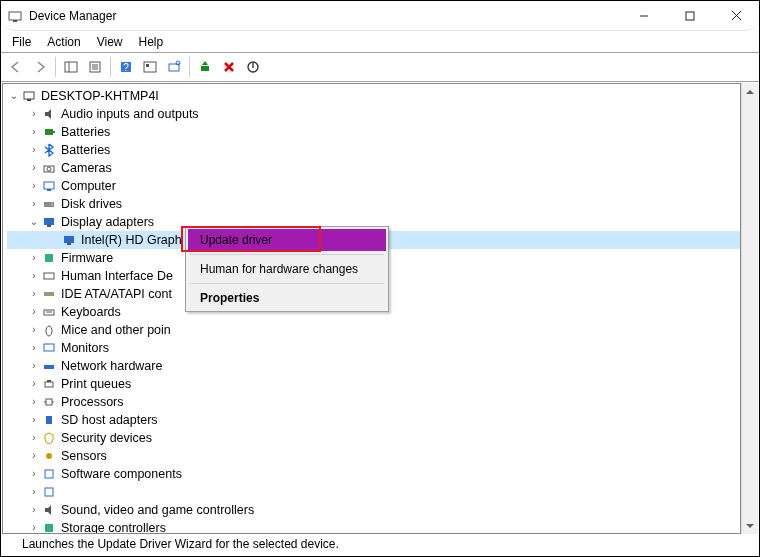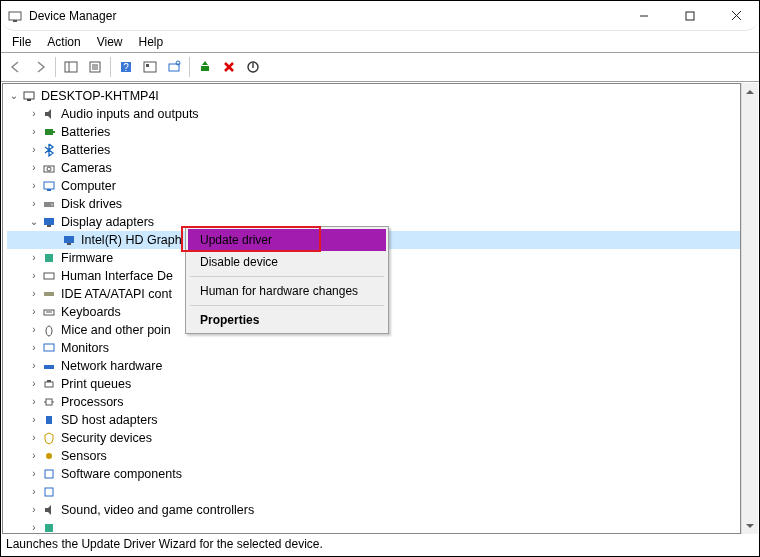--- a/index.html
+++ b/index.html
@@ -26,21 +26,21 @@
   .exp { width:14px; height:14px; display:flex; align-items:center; justify-content:center; color:#555; font-size:10px; }
   .ic { width:16px; height:16px; margin-right:4px; display:flex; align-items:center; justify-content:center; }
   .sel { background:#cce8ff; }
   .scrollbar { width:17px; background:#f0f0f0; border-left:1px solid #ddd; position:relative;}
   .scrollbtn { height:17px; display:flex;align-items:center;justify-content:center;}
   .ctxmenu { position:absolute; left:184px; top:225px; width:204px; background:#f0f0f0; border:1px solid #a0a0a0; box-shadow:2px 2px 2px rgba(0,0,0,0.2); font-size:12px; padding:2px;}
   .ctxitem { padding:4px 12px; }
   .ctxitem.hl { background:#a21caf; }
   .ctxsep { height:1px; background:#d0d0d0; margin:3px 2px; }
   .redbox { position:absolute; border:2px solid #e01b24; }
-  .statusbar { position:absolute; left:1px; right:1px; bottom:1px; height:20px; font-size:12px; padding:2px 4px; background:#fff; }
+  .statusbar { position:absolute; left:17px; right:1px; bottom:1px; height:20px; font-size:12px; padding:2px 4px; background:#fff; }
   .bold { font-weight:600; }
 </style>
 </head>
 <body>
 
 <div class="titlebar">
   <span class="app-icon">
     <svg width="14" height="14" viewBox="0 0 14 14">
         <rect x="1" y="3" width="12" height="8" fill="none" stroke="#555" stroke-width="1"></rect>
         <rect x="5" y="11" width="4" height="2" fill="#555"></rect>
@@ -370,41 +370,41 @@
         </span>
         <span>Sound, video and game controllers</span>
       </div>
     <div class="row indent1">
         <span class="exp">›</span>
         <span class="ic">
           <svg width="14" height="14">
             <rect x="3" y="3" width="8" height="8" fill="#3a8"></rect>
           </svg>
         </span>
+        <span>Storage controllers</span>
       </div>
 
   </div>
   <div class="scrollbar">
     <div class="scrollbtn">
         <svg width="10" height="10">
           <path d="M5 3 L9 7 L1 7 Z" fill="#606060"></path>
         </svg>
       </div>
     <div style="flex:1"></div>
     <div class="scrollbtn" style="position:absolute;bottom:0;width:100%;">
         <svg width="10" height="10">
           <path d="M1 3 L9 3 L5 7 Z" fill="#606060"></path>
         </svg>
       </div>
   </div>
 </div>
 
 <div class="ctxmenu">
   <div class="ctxitem hl">Update driver</div>
-  <div class="ctxitem">Disable device</div>
   <div class="ctxsep"></div>
   <div class="ctxitem">Human for hardware changes</div>
   <div class="ctxsep"></div>
   <div class="ctxitem bold">Properties</div>
 </div>
 
 <div class="redbox" style="left:180px; top:225px; width:140px; height:26px;"></div>
 
 <div class="statusbar">
   <span>Launches the Update Driver Wizard for the selected device.</span>

